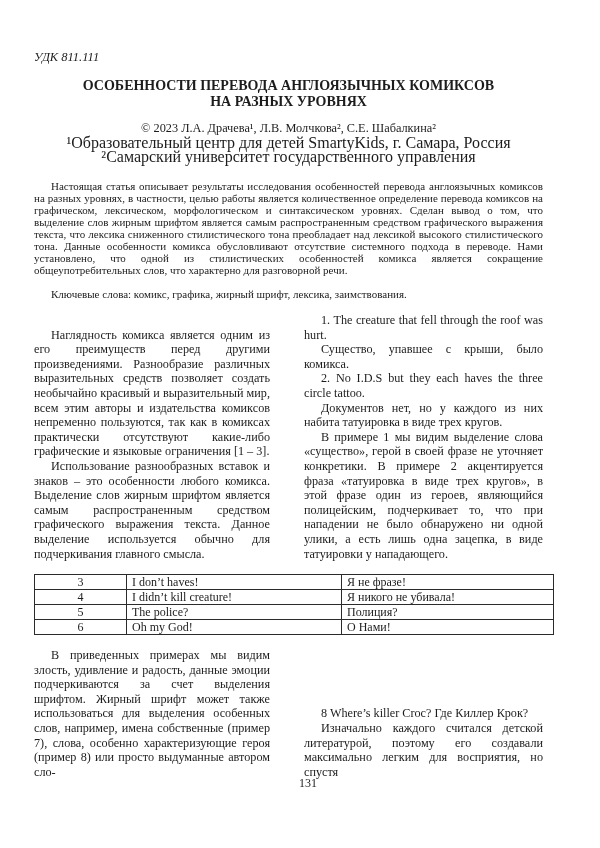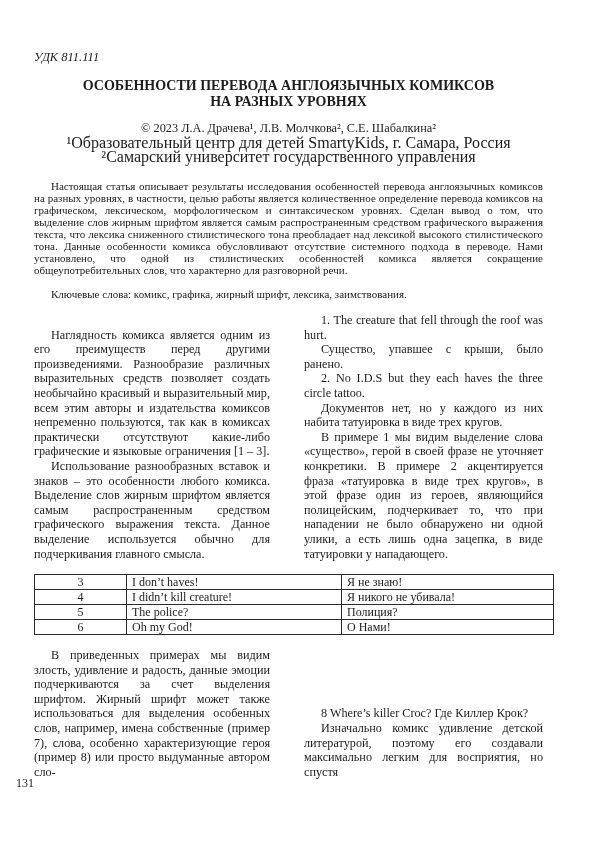--- a/index.html
+++ b/index.html
@@ -74,21 +74,21 @@
     overflow:hidden;
     white-space:nowrap;
   }
   td.num{text-align:center;width:81px;}
   td.eng{width:204px;}
   td.rus{width:201px;}
   .pagenum{
     position:absolute;
     left:16px;right:0;
     bottom:48px;
-    text-align:left;
+    text-align:center;
     font-size:12px;
   }
 </style>
 </head>
 <body>
 
 <div class="page">
 
   <div class="udc">УДК 811.111</div>
 
@@ -107,33 +107,33 @@
   <p class="abstract ind">Настоящая статья описывает результаты исследования особенностей перевода англоязычных комиксов на разных уровнях, в частности, целью работы является количественное определение перевода комиксов на графическом, лексическом, морфологическом и синтаксическом уровнях. Сделан вывод о том, что выделение слов жирным шрифтом является самым распространенным средством графического выражения текста, что лексика сниженного стилистического тона преобладает над лексикой высокого стилистического тона. Данные особенности комикса обусловливают отсутствие системного подхода в переводе. Нами установлено, что одной из стилистических особенностей комикса является сокращение общеупотребительных слов, что характерно для разговорной речи.</p>
   <p class="abstract ind kw">Ключевые слова: комикс, графика, жирный шрифт, лексика, заимствования.</p>
 
   <div class="cols">
     <div class="col">
       <p class="body ind">Наглядность комикса является одним из его преимуществ перед другими произведениями. Разнообразие различных выразительных средств позволяет создать необычайно красивый и выразительный мир, всем этим авторы и издательства комиксов непременно пользуются, так как в комиксах практически отсутствуют какие-либо графические и языковые ограничения [1 – 3].</p>
       <p class="body ind">Использование разнообразных вставок и знаков – это особенности любого комикса. Выделение слов жирным шрифтом является самым распространенным средством графического выражения текста. Данное выделение используется обычно для подчеркивания главного смысла.</p>
     </div>
     <div class="col rgt">
       <p class="body ind">1. The creature that fell through the roof was hurt.</p>
-      <p class="body ind">Существо, упавшее с крыши, было ранено.</p>
+      <p class="body ind">Существо, упавшее с крыши, было комикса.</p>
       <p class="body ind">2. No I.D.S but they each haves the three circle tattoo.</p>
       <p class="body ind">Документов нет, но у каждого из них набита татуировка в виде трех кругов.</p>
       <p class="body ind">В примере 1 мы видим выделение слова «существо», герой в своей фразе не уточняет конкретики. В примере 2 акцентируется фраза «татуировка в виде трех кругов», в этой фразе один из героев, являющийся полицейским, подчеркивает то, что при нападении не было обнаружено ни одной улики, а есть лишь одна зацепка, в виде татуировки у нападающего.</p>
     </div>
   </div>
 
   <table class="ex">
     <tbody>
       <tr>
         <td class="num">3</td>
         <td class="eng">I don’t haves!</td>
-        <td class="rus">Я не знаю!</td>
+        <td class="rus">Я не фразе!</td>
       </tr>
       <tr>
         <td class="num">4</td>
         <td class="eng">I didn’t kill creature!</td>
         <td class="rus">Я никого не убивала!</td>
       </tr>
       <tr>
         <td class="num">5</td>
         <td class="eng">The police?</td>
         <td class="rus">Полиция?</td>
@@ -145,19 +145,19 @@
       </tr>
     </tbody>
   </table>
 
   <div class="cols">
     <div class="col">
       <p class="body ind">В приведенных примерах мы видим злость, удивление и радость, данные эмоции подчеркиваются за счет выделения шрифтом. Жирный шрифт может также использоваться для выделения особенных слов, например, имена собственные (пример 7), слова, особенно характеризующие героя (пример 8) или просто выдуманные автором сло-</p>
     </div>
     <div class="col rgt">
       <p class="body ind">8 Where’s killer Croc? Где Киллер Крок?</p>
-      <p class="body ind">Изначально комикс удивление детской литературой, поэтому его создавали максимально легким для восприятия, но спустя</p>
+      <p class="body ind">Изначально каждого считался детской литературой, поэтому его создавали максимально легким для восприятия, но спустя</p>
     </div>
   </div>
 
   <div class="pagenum">131</div>
 
 </div>
 
 </body></html>

